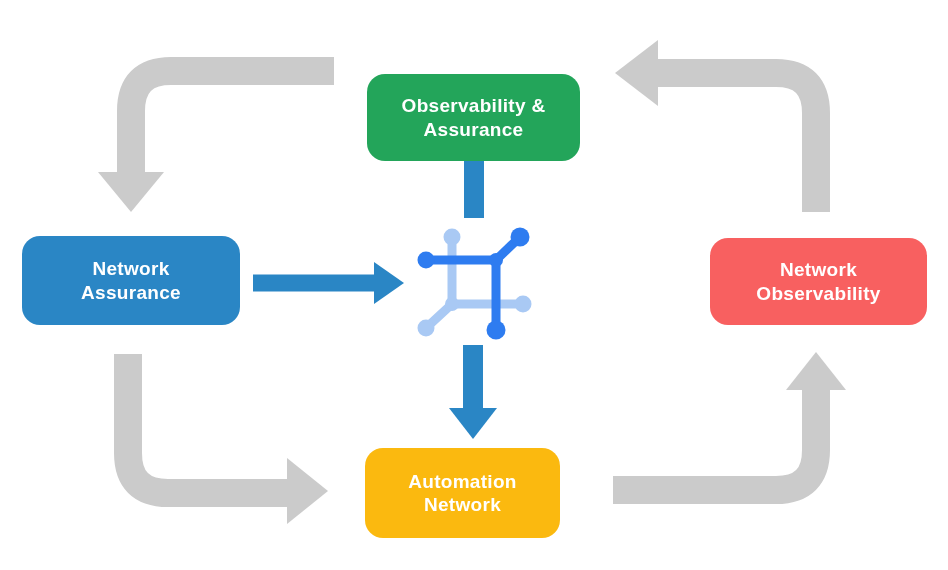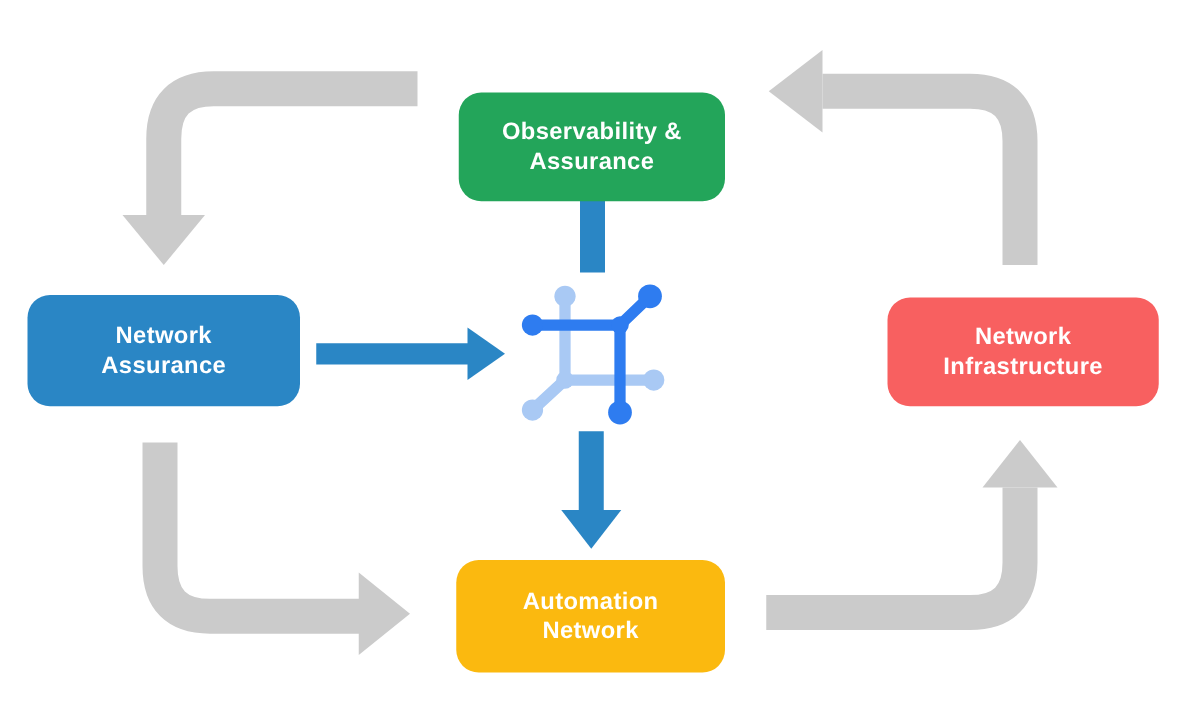--- a/index.html
+++ b/index.html
@@ -10,21 +10,21 @@
   .arrows-layer{position:absolute;left:0;top:0;width:948px;height:570px;}
   .node{
     position:absolute;border-radius:18px;
     display:flex;flex-direction:column;align-items:center;justify-content:center;
     text-align:center;font-size:19px;line-height:23.5px;font-weight:600;
     letter-spacing:.3px;color:#ffffff;
   }
   .node-observability{left:367px;top:26px;width:213px;height:87px;}
   .node-operations{left:22px;top:236px;width:218px;height:89px;}
   .node-infrastructure{left:710px;top:238px;width:217px;height:87px;}
-  .node-automation{left:365px;top:448px;width:215px;height:90px;}
+  .node-automation{left:365px;top:448px;width:195px;height:90px;}
   .center-icon{position:absolute;left:410px;top:215px;width:135px;height:135px;}
 </style>
 </head>
 <body>
 
 <div class="canvas" style="color: rgb(255, 255, 255);">
 
   <svg class="arrows-layer" viewBox="0 0 948 570">
 
     <g fill="none" stroke-width="28" stroke="#CBCBCB">
@@ -57,21 +57,21 @@
     <span>Assurance</span>
   </div>
 
   <div class="node node-operations" style="background-color: rgb(42, 134, 197);">
     <span>Network</span>
     <span>Assurance</span>
   </div>
 
   <div class="node node-infrastructure" style="background-color: rgb(248, 96, 96);">
     <span>Network</span>
-    <span>Infrastructure</span>
+    <span>Observability</span>
   </div>
 
   <div class="node node-automation" style="background-color: rgb(251, 185, 15);">
     <span>Automation</span>
     <span>Network</span>
   </div>
 
   <svg class="center-icon" viewBox="0 0 135 135">
 
     <g fill="none" stroke-width="9" stroke-linecap="round" stroke="#A9C9F4">

